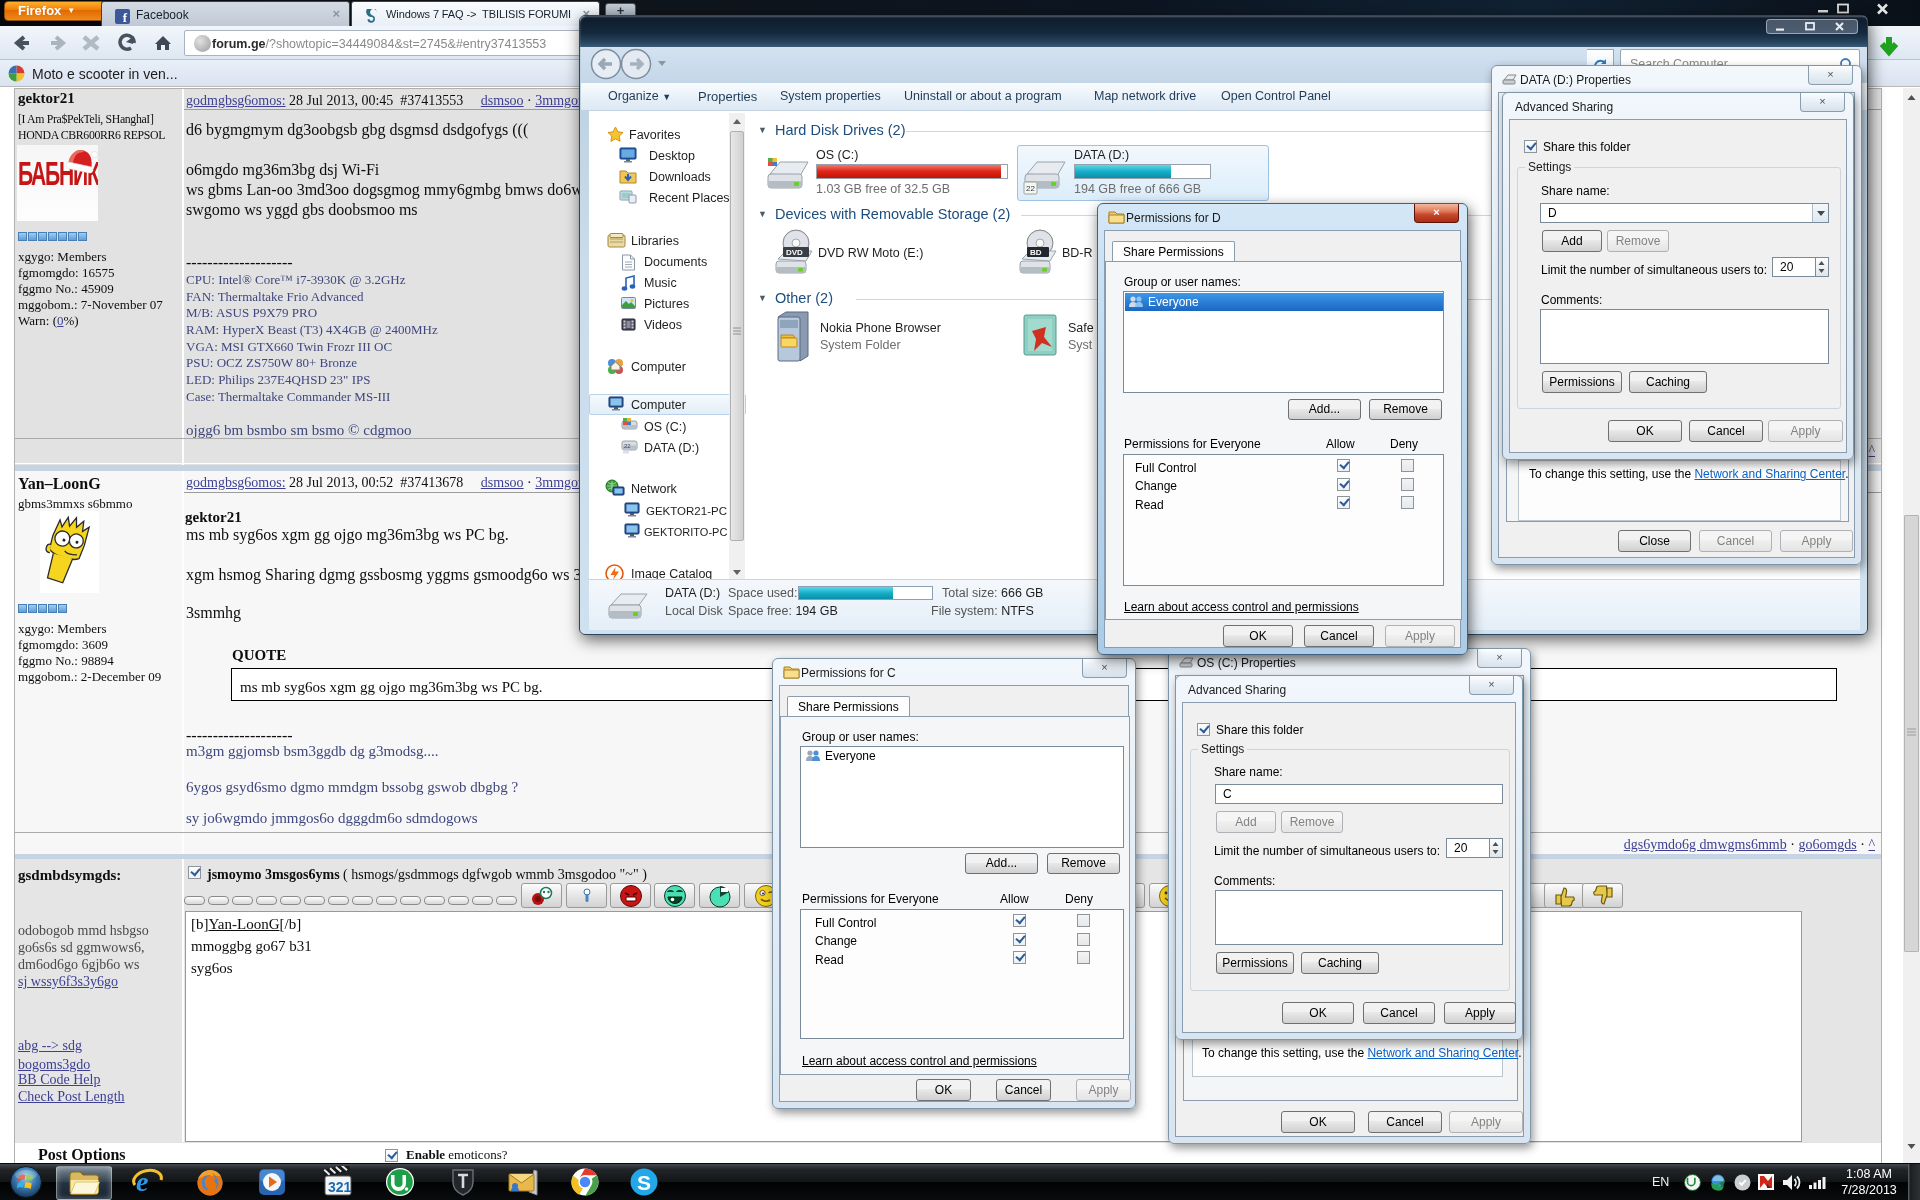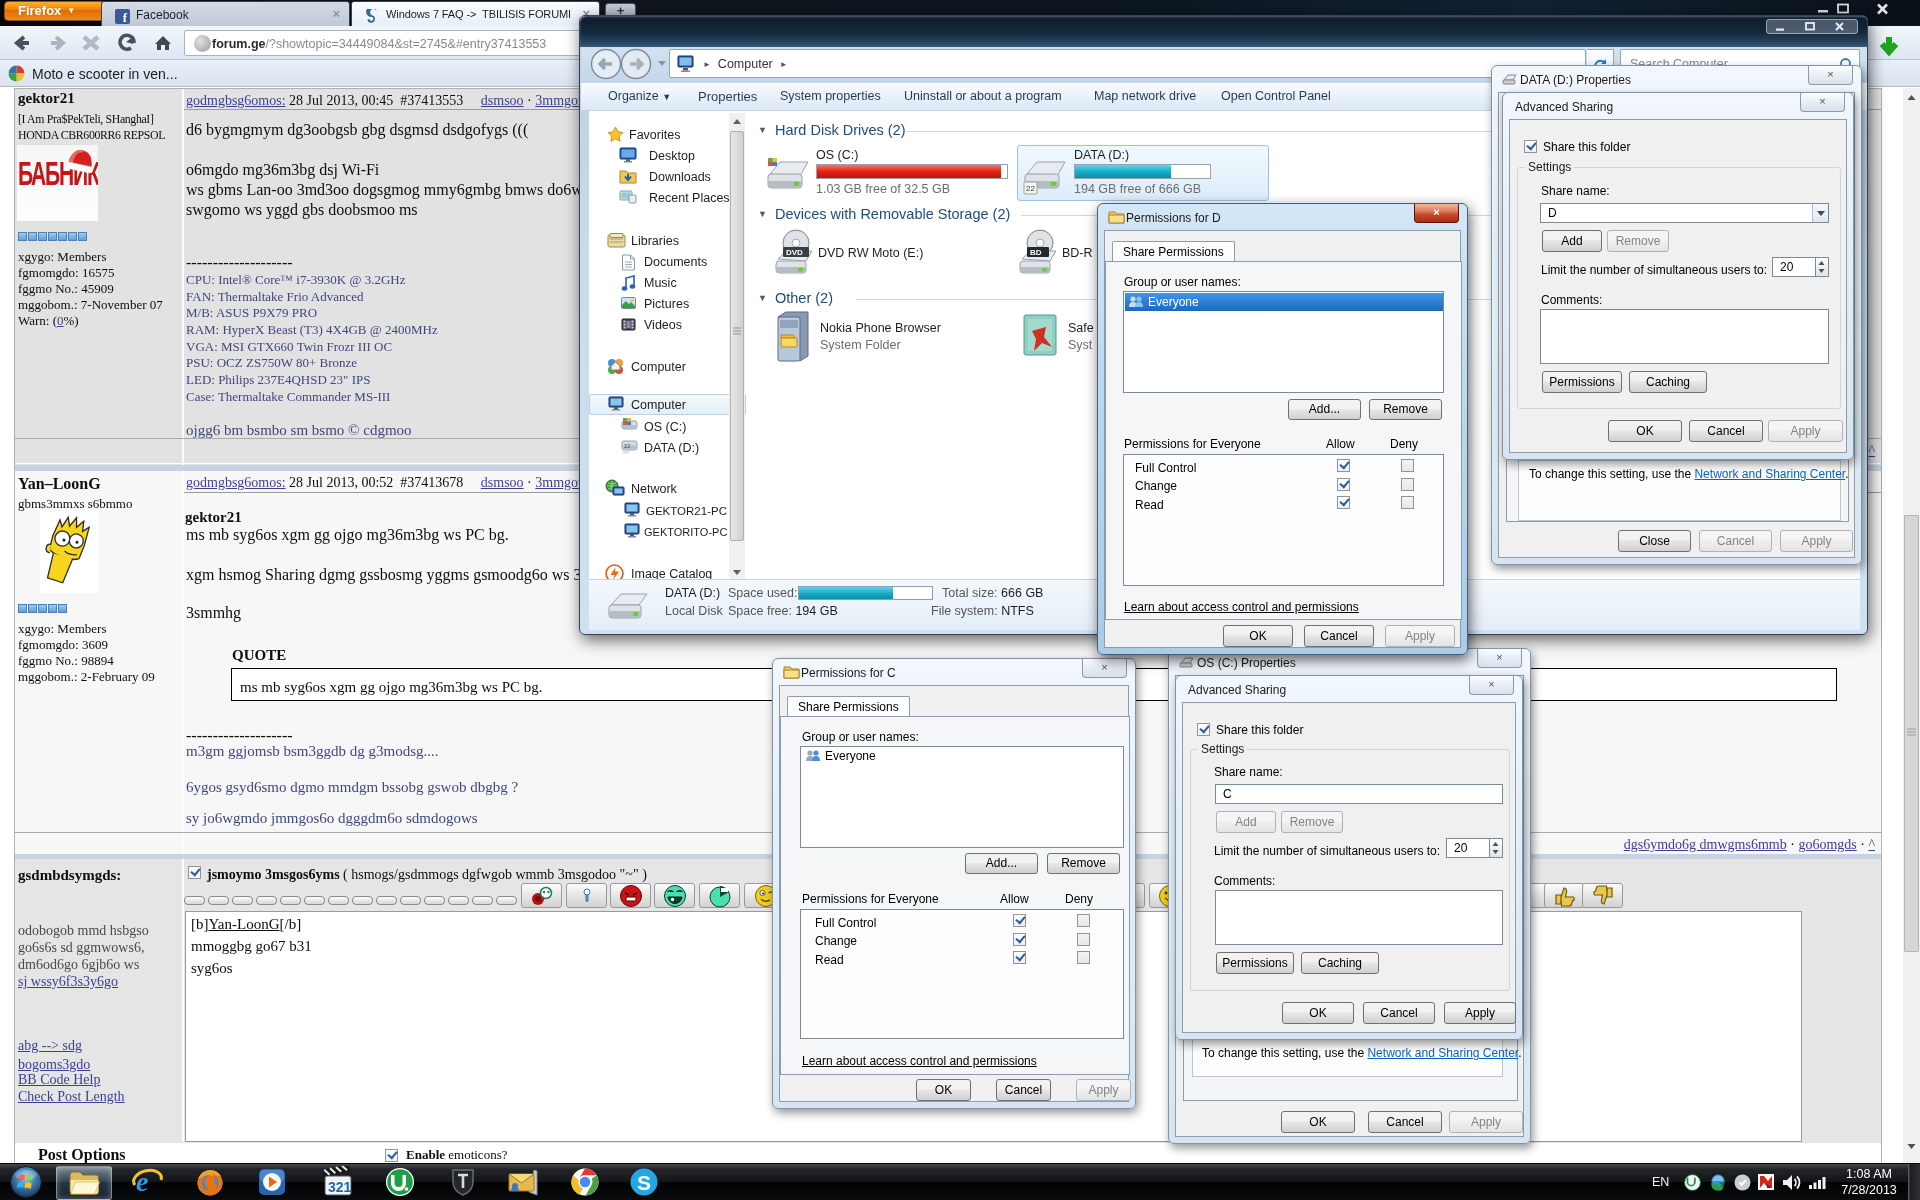--- a/index.html
+++ b/index.html
@@ -205,21 +205,21 @@
     </svg>
   </div>
   <div class="pip" style="left:3px;top:515px"></div>
       <div class="pip" style="left:13px;top:515px"></div>
       <div class="pip" style="left:23px;top:515px"></div>
       <div class="pip" style="left:33px;top:515px"></div>
       <div class="pip" style="left:43px;top:515px"></div>
   <div class="ft f13" style="left:3px;top:532px">xgygo: Members</div>
   <div class="ft f13" style="left:3px;top:548px">fgmomgdo: 3609</div>
   <div class="ft f13" style="left:3px;top:564px">fggmo No.: 98894</div>
-  <div class="ft f13" style="left:3px;top:580px">mggobom.: 2-February 09</div>
+  <div class="ft f13" style="left:3px;top:580px">mggobom.: 2-December 09</div>
 
   <div class="ft fb" style="left:170px;top:420px;font-size:15px">gektor21</div>
   <div class="ft" style="left:171px;top:437px">ms mb syg6os xgm gg ojgo mg36m3bg ws PC bg.</div>
   <div class="ft" style="left:171px;top:477px">xgm hsmog Sharing dgmg gssbosmg yggms gsmoodg6o ws 3gmodg6</div>
   <div class="ft" style="left:171px;top:515px">3smmhg</div>
 
   <div class="ft fb" style="left:217px;top:558px;font-size:15px">QUOTE</div>
   <div class="abs" style="left:216px;top:579px;width:1606px;height:33px;background:#fff;border:1px solid #000;"></div>
   <div class="ft" style="left:225px;top:590px;font-size:15px">ms mb syg6os xgm gg ojgo mg36m3bg ws PC bg.</div>
   <div class="ft" style="left:171px;top:638px">--------------------</div>
@@ -383,29 +383,20 @@
   </svg>
 
   <div class="abs" style="left:1px;top:31px;width:1287px;height:36px;background:linear-gradient(#d4e2f0,#c3d6e8);"></div>
   <svg class="abs" style="left:10px;top:32px" width="76" height="32" viewBox="0 0 76 32">
     <circle cx="16" cy="16" r="14.5" fill="#e6edf4" stroke="#7d8e9e" stroke-width="1.5"></circle>
     <circle cx="46" cy="16" r="14.5" fill="#e3eaf2" stroke="#7d8e9e" stroke-width="1.5"></circle>
     <path d="M22 16 l-11 0 m4 -5 l-5 5 5 5" stroke="#9aa7b4" stroke-width="3.4" fill="none"></path>
     <path d="M40 16 l11 0 m-4 -5 l5 5 -5 5" stroke="#a6b2be" stroke-width="3.4" fill="none"></path>
     <path d="M68 13 l4 5 4-5z" fill="#8a98a6"></path>
   </svg>
-  <div class="abs" style="left:89px;top:33px;width:917px;height:29px;background:#fff;border:1px solid #93a5b8;border-radius:2px;">
-    <svg class="abs" style="left:7px;top:5px" width="20" height="18" viewBox="0 0 20 18">
-        <rect x="1" y="1" width="15" height="11" rx="1" fill="#2a57a8" stroke="#1a2f55"></rect>
-        <rect x="2.5" y="2.5" width="12" height="8" fill="#7ec0e8"></rect>
-        <rect x="6" y="13" width="5" height="2.5" fill="#556"></rect>
-        <rect x="4" y="15.5" width="9" height="1.5" fill="#889"></rect>
-      </svg>
-    <span class="abs" style="left:33px;top:7px;font-size:12.5px;color:#333"><span style="font-size:8px;color:#555;vertical-align:1.5px">►</span>&nbsp; Computer&nbsp; <span style="font-size:8px;color:#555;vertical-align:1.5px">►</span></span>
-  </div>
   <div class="abs" style="left:1007px;top:33px;width:27px;height:29px;background:linear-gradient(#fdfeff,#e8f0f8);border:1px solid #93a5b8;border-left:none;">
     <svg class="abs" style="left:5px;top:7px" width="16" height="16" viewBox="0 0 16 16">
         <path d="M13 6 a5.5 5.5 0 1 0 1 4" stroke="#2a7abf" stroke-width="2" fill="none"></path>
         <path d="M14 2 v5 h-5z" fill="#2a7abf"></path>
       </svg>
   </div>
   <div class="abs" style="left:1040px;top:33px;width:240px;height:29px;background:#fff;border:1px solid #93a5b8;border-radius:2px;">
     <span class="abs" style="left:9px;top:7px;font-size:12.5px;color:#8a8a8a">Search Computer</span>
     <svg class="abs" style="left:218px;top:7px" width="16" height="16" viewBox="0 0 16 16">
         <circle cx="6.5" cy="6.5" r="4.5" fill="none" stroke="#3a7ab8" stroke-width="1.8"></circle>

